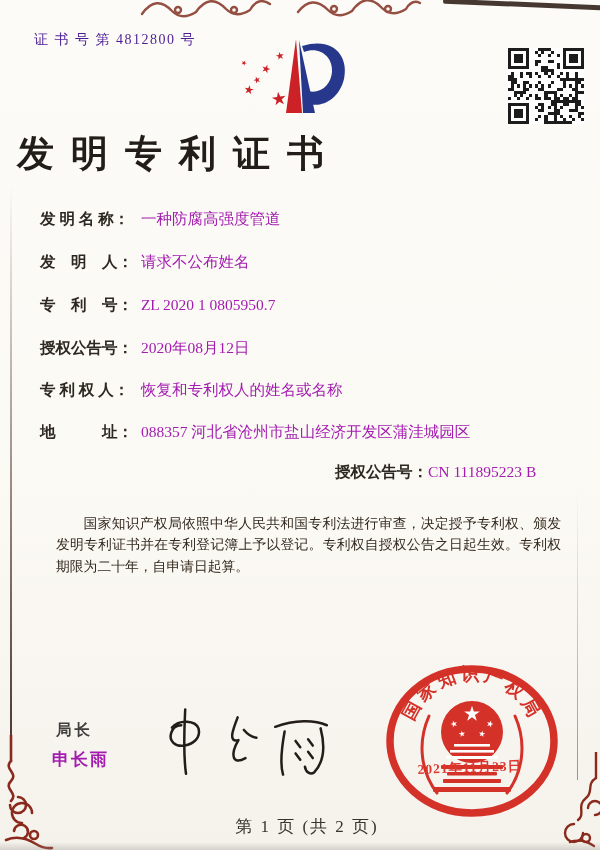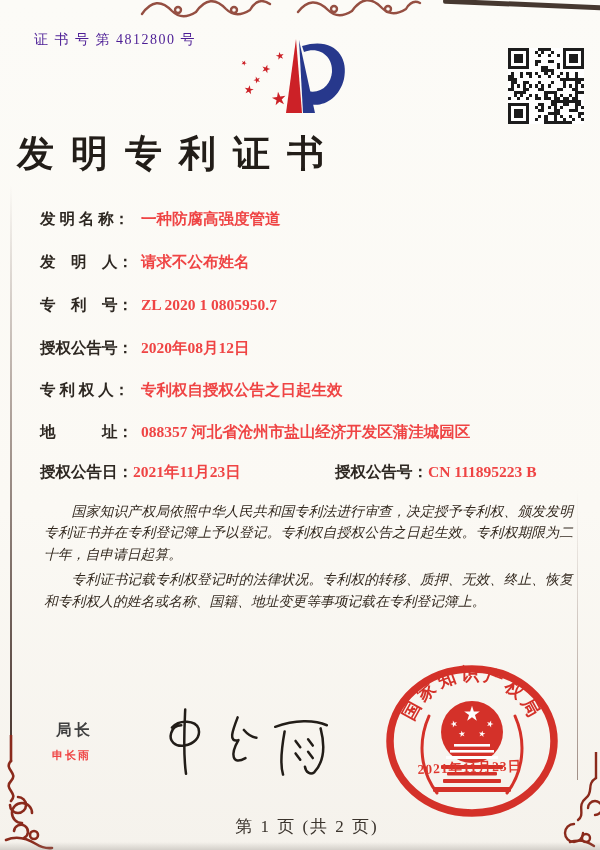--- a/index.html
+++ b/index.html
@@ -12,29 +12,29 @@
   .abs{position:absolute;}
   
   .cert-no{left:34px;top:31px;font-size:14px;letter-spacing:1.5px;color:#4c1d95;}
   .logo-svg{left:236px;top:33px;}
   .qr-svg{left:508px;top:48px;}
   .title{left:0;top:129px;width:100%;text-align:left;font-size:37px;font-weight:700;
          letter-spacing:17px;text-indent:17px;color:#221d18;}
   
   .field-row{left:40px;width:540px;font-size:15.5px;white-space:nowrap;}
   .field-label{font-weight:700;display:inline-block;min-width:97px;color:#2d2721;}
-  .field-value{font-weight:700;color:#ef4444;}
+  .field-value{font-weight:400;color:#a21caf;}
   .grant-right{position:absolute;left:295px;top:0;}
   
   .paras{left:40px;top:497px;width:537px;font-size:13.8px;line-height:21.4px;
          text-align:justify;color:#33291f;}
-  .paras p{margin:4px;text-indent:2em;font-style:italic;}
+  .paras p{margin:16px;text-indent:2em;}
   
   .director-title{left:56px;top:720px;font-size:15.5px;letter-spacing:3px;font-weight:600;color:#404040;}
-  .director-name{left:52px;top:748px;font-size:11px;letter-spacing:2px;font-weight:600;color:#ef4444;}
+  .director-name{left:52px;top:748px;font-size:17px;letter-spacing:2px;font-weight:600;color:#a21caf;}
   .sig-svg{left:150px;top:698px;}
   .seal-svg{left:375px;top:658px;opacity:.95;}
   
   .footer{left:0;top:815px;width:100%;text-align:center;font-size:17px;letter-spacing:2px;color:#3a332c;margin-left:7px;}
   
   .edge-line-left{left:10px;top:185px;width:2px;height:552px;
     background:linear-gradient(180deg,rgba(90,70,60,0) 0%,rgba(88,62,52,.45) 40%,rgba(58,38,32,.9) 100%);}
   .edge-line-right{left:577px;top:490px;width:1px;height:290px;
     background:linear-gradient(180deg,rgba(90,70,60,0),rgba(90,60,50,.55));}
   .top-right-line{left:443px;top:2px;width:160px;height:5px;background:#463830;transform:rotate(2.4deg);border-radius:2px;}
@@ -282,39 +282,35 @@
 <div class="abs field-row" style="top:295px">
   <span class="field-label">专　利　号：</span>
   <span class="field-value">ZL 2020 1 0805950.7</span>
 </div>
 <div class="abs field-row" style="top:338px">
   <span class="field-label">授权公告号：</span>
   <span class="field-value">2020年08月12日</span>
 </div>
 <div class="abs field-row" style="top:380px">
   <span class="field-label">专 利 权 人：</span>
-  <span class="field-value">专利权自授权公告之日起生效</span>
+  <span class="field-value">恢复和专利权人的姓名或名称</span>
 </div>
 <div class="abs field-row" style="top:422px">
   <span class="field-label">地　　　址：</span>
   <span class="field-value">088357 河北省沧州市盐山经济开发区蒲洼城园区</span>
 </div>
 
 <div class="abs field-row" style="top:462px">
-  <span>
-    <span class="field-label" style="min-width:0">授权公告日：</span><span class="field-value">2021年11月23日</span>
-  </span>
   <span class="grant-right">
     <span class="field-label" style="min-width:0">授权公告号：</span><span class="field-value">CN 111895223 B</span>
   </span>
 </div>
 
 <div class="abs paras">
   <p>国家知识产权局依照中华人民共和国专利法进行审查，决定授予专利权、颁发发明专利证书并在专利登记簿上予以登记。专利权自授权公告之日起生效。专利权期限为二十年，自申请日起算。</p>
-  <p>专利证书记载专利权登记时的法律状况。专利权的转移、质押、无效、终止、恢复和专利权人的姓名或名称、国籍、地址变更等事项记载在专利登记簿上。</p>
 </div>
 
 <div class="abs director-title">局长</div>
 <div class="abs director-name">申长雨</div>
 
 <svg class="abs sig-svg" width="180" height="85" viewBox="0 0 230 95">
   <g fill="none" stroke="#221d18" stroke-width="3.2" stroke-linecap="round" stroke-linejoin="round">
     <path d="M45,8 C44,30 42,62 46,90"></path>
     <path d="M28,31 C38,20 58,22 62,32 C65,44 56,52 44,54 C32,56 24,48 27,38 C29,31 34,28 40,28"></path>
     <path d="M112,18 C105,36 100,50 113,47 C103,64 104,80 122,70"></path>

